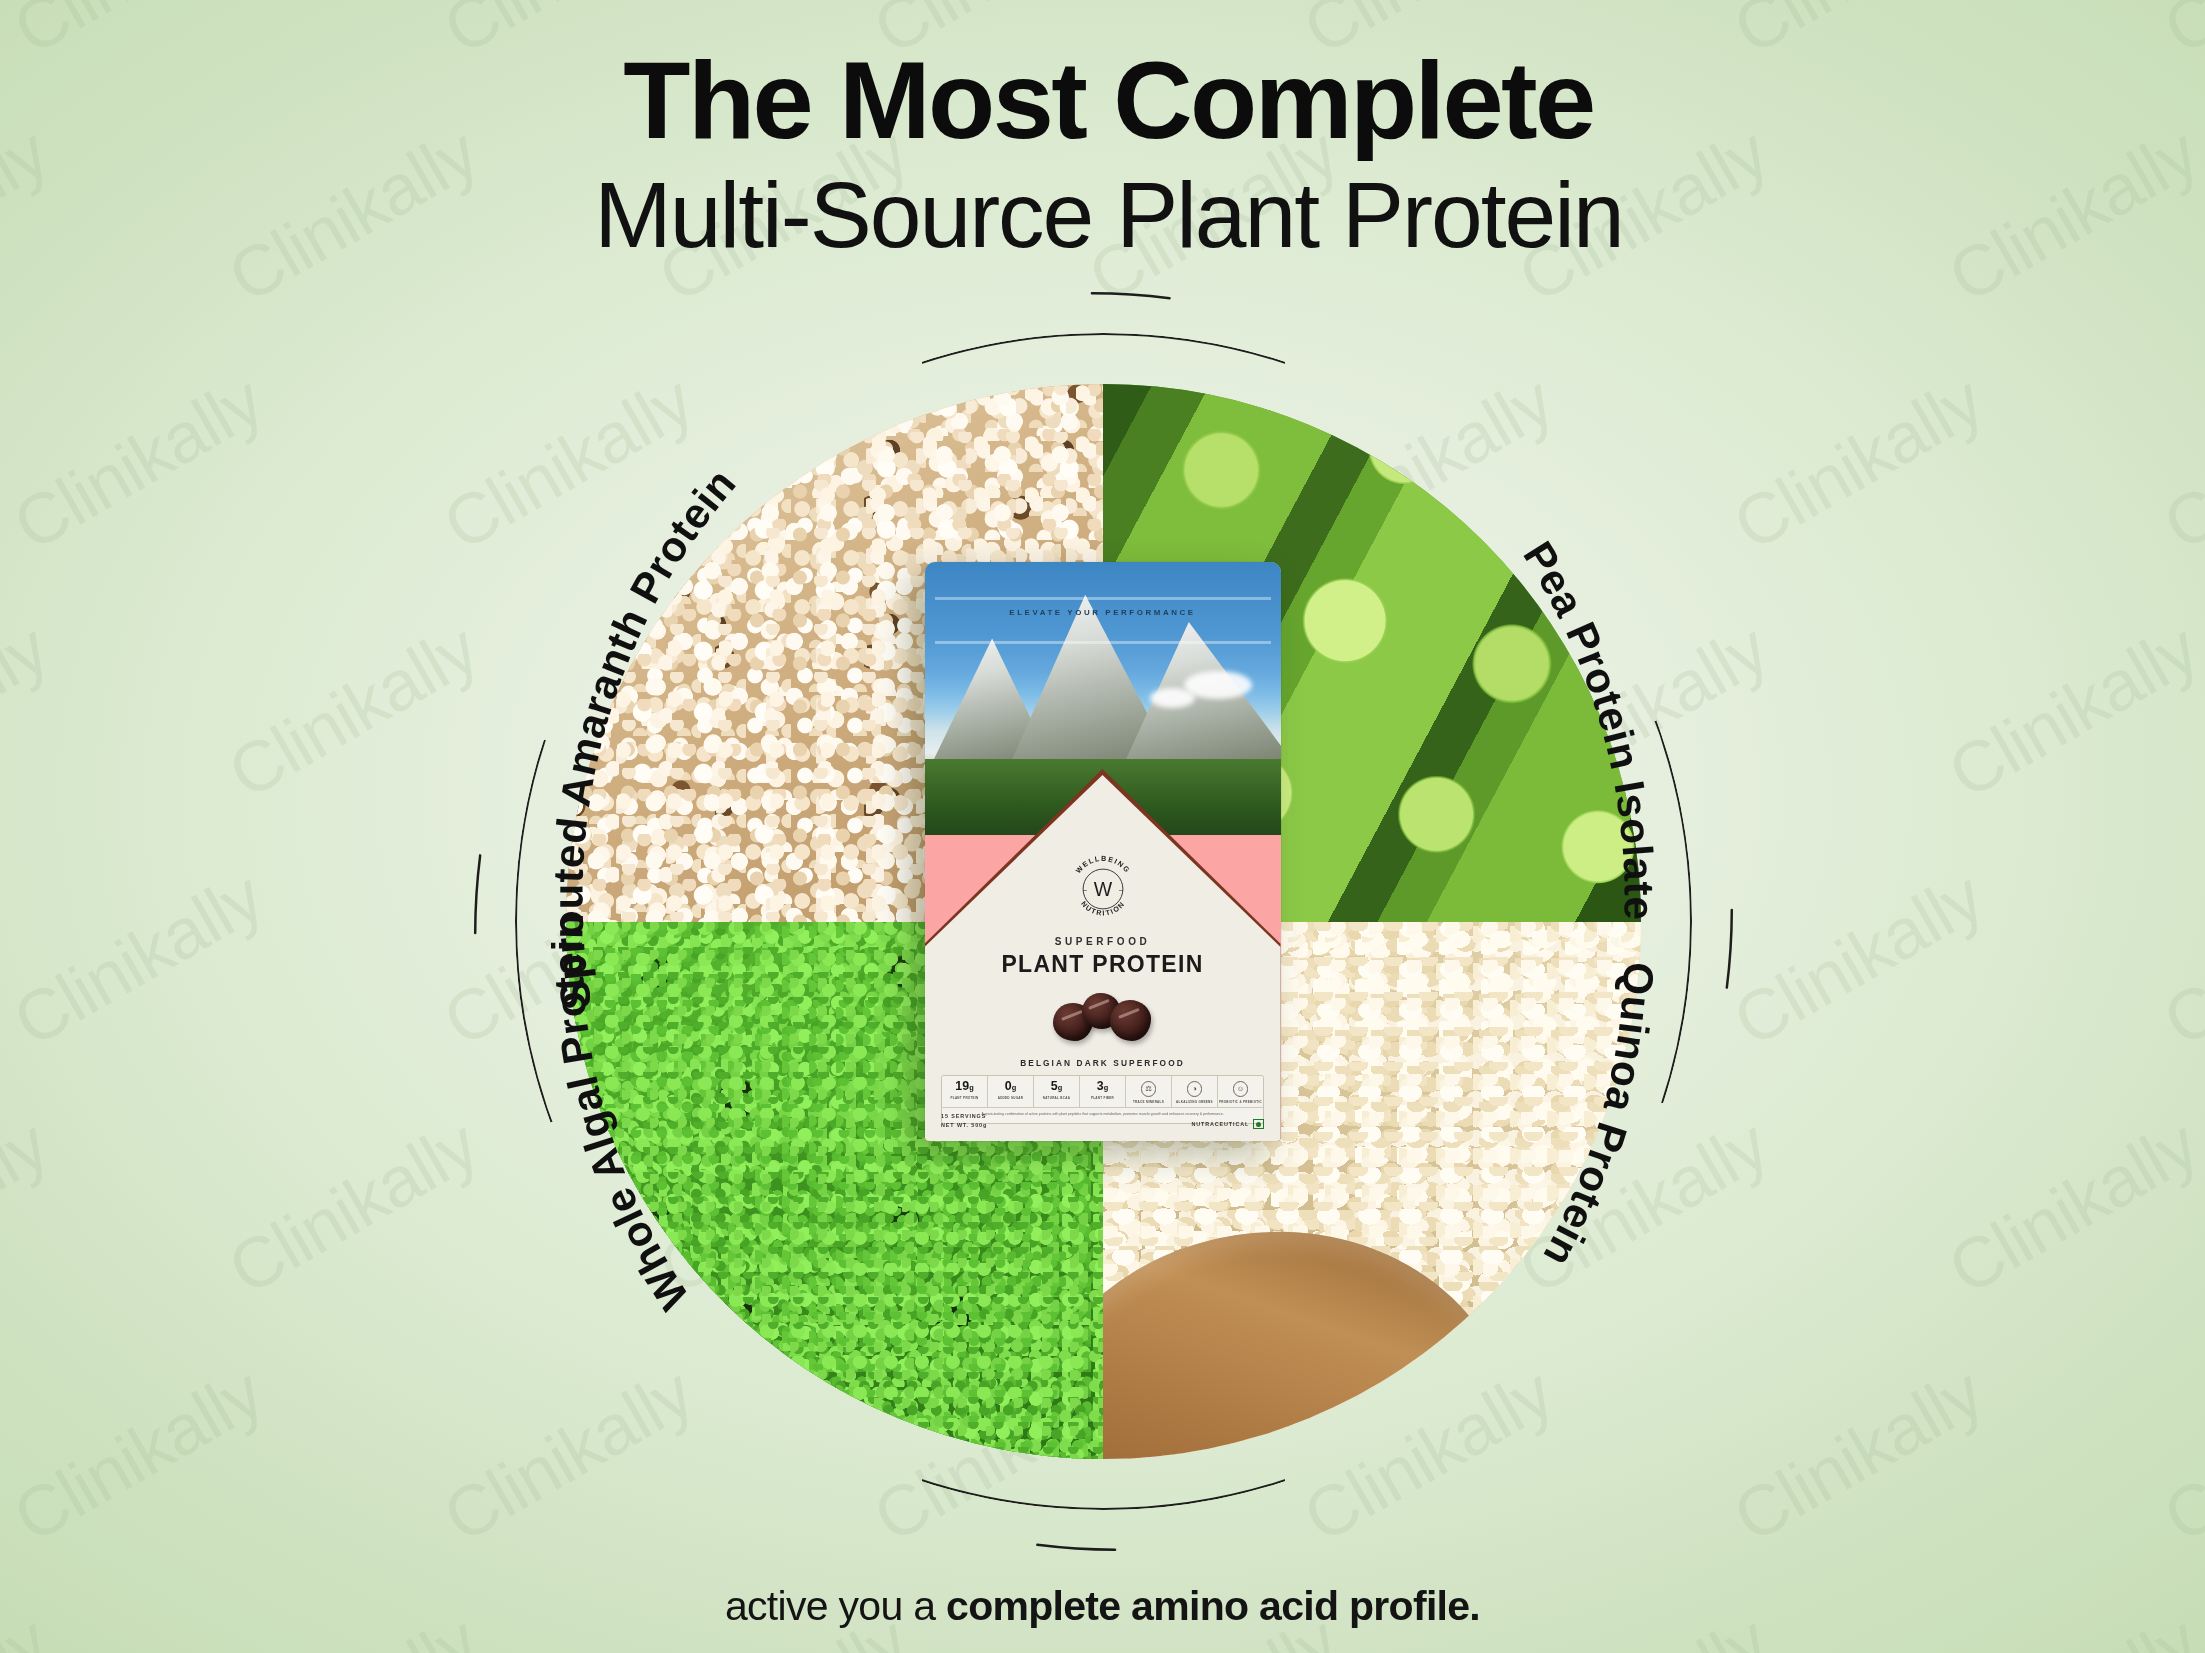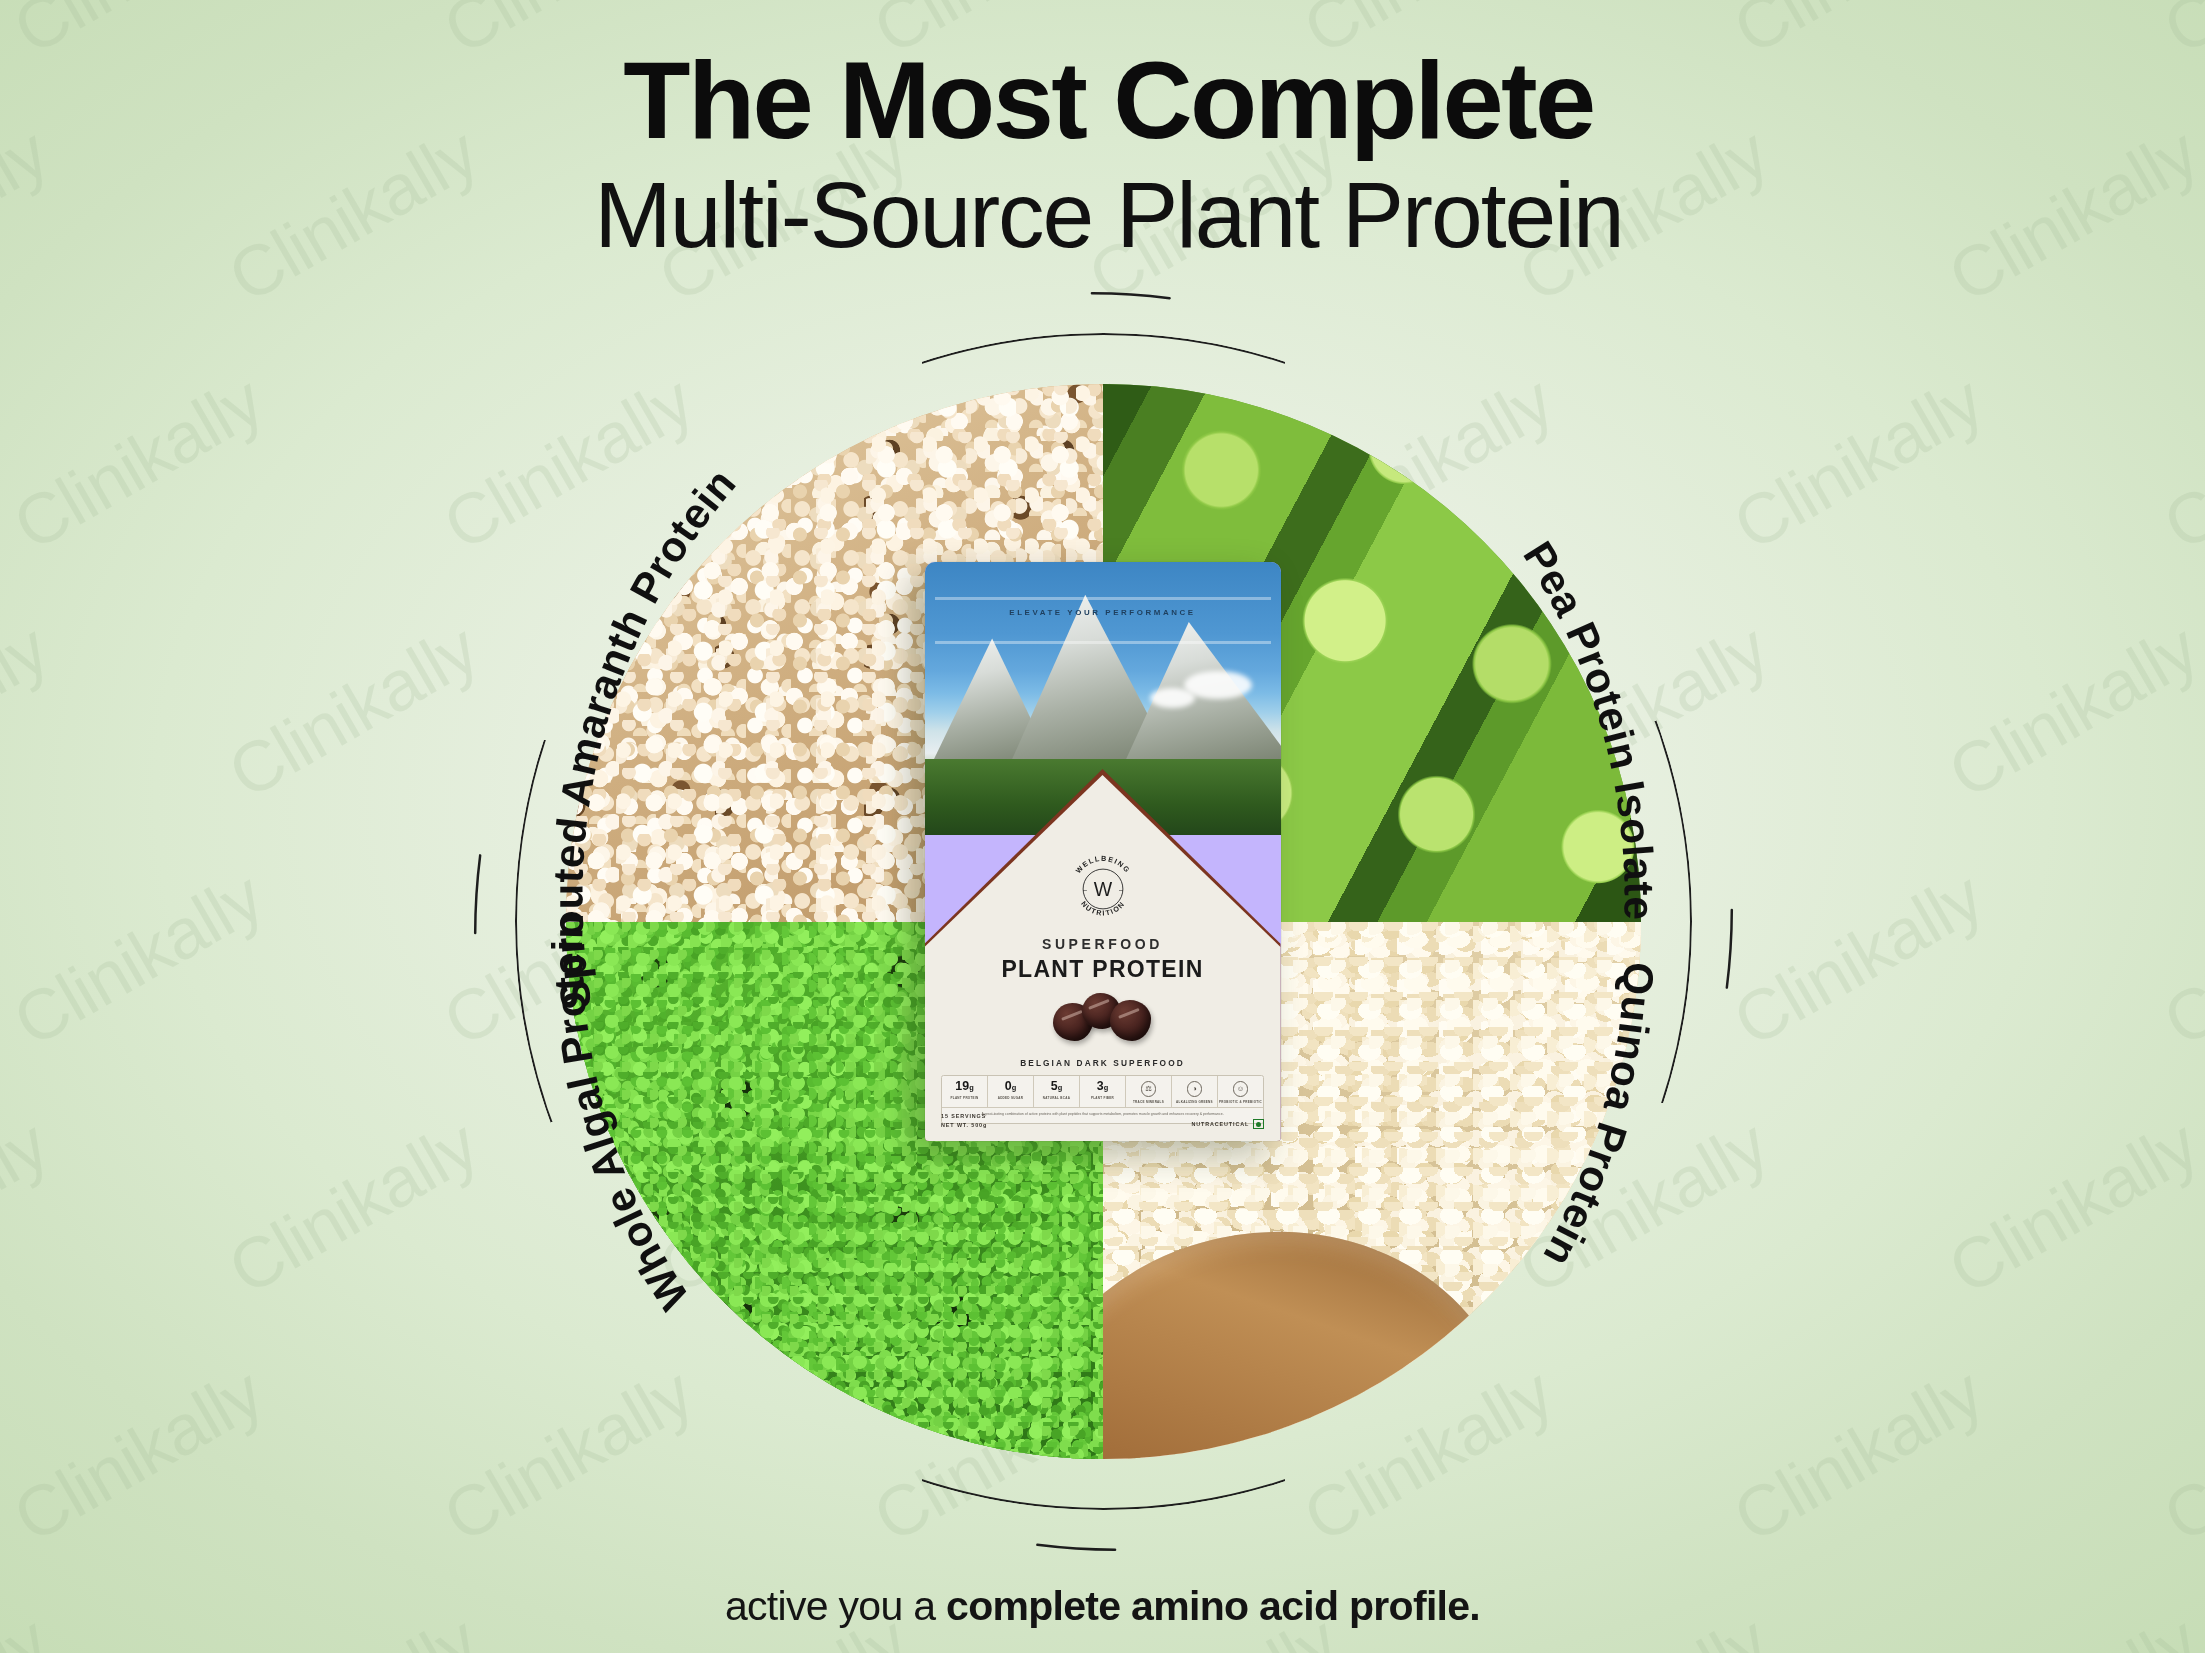--- a/index.html
+++ b/index.html
@@ -264,21 +264,21 @@
   #pouch {
     position:absolute;
     left: 50%;
     top: 562px;
     margin-left: -178px;
     width: 356px;
     height: 579px;
     z-index: 7;
     border-radius: 10px 10px 4.1px 4.1px;
     overflow: hidden;
-    background: #c4b5fd;
+    background: #fca5a5;
     box-shadow:
       -15px 13.2px 35px rgba(30,45,20,.30),
       0 0 0 0.8px rgba(0,0,0,.05);
   }
   
   #pouch-top {
     position:absolute; left:0; right:0; top:0;
     height: 273px;
     background: linear-gradient(180deg, #3d86c4 0%, #4f97d2 26%, #64a8dd 40%, #7cbbe6 48%, #9fcfea 55%, #cfe3e9 62%, #e8eef0 70%, #9fb08a 80%, #5f7f3c 90%, #3e5f26 100%);
     overflow: hidden;
@@ -342,21 +342,21 @@
     position:absolute;
     left: 50%; top: 288px;
     margin-left: -39px;
     width: 78px; height: 78px;
   }
   #panel-titles {
     position:absolute; left:0; right:0; top: 374px;
     text-align:center;
   }
   #superfood {
-    font-size: 14px;
+    font-size: 10px;
     letter-spacing: 3.6px;
     font-weight: 600;
     color:#2e2e2e;
   }
   #plant-protein {
     font-size: 23px;
     letter-spacing: 1.3px;
     font-weight: 800;
     color:#1b1b1b;
     margin-top: 4.1px;

